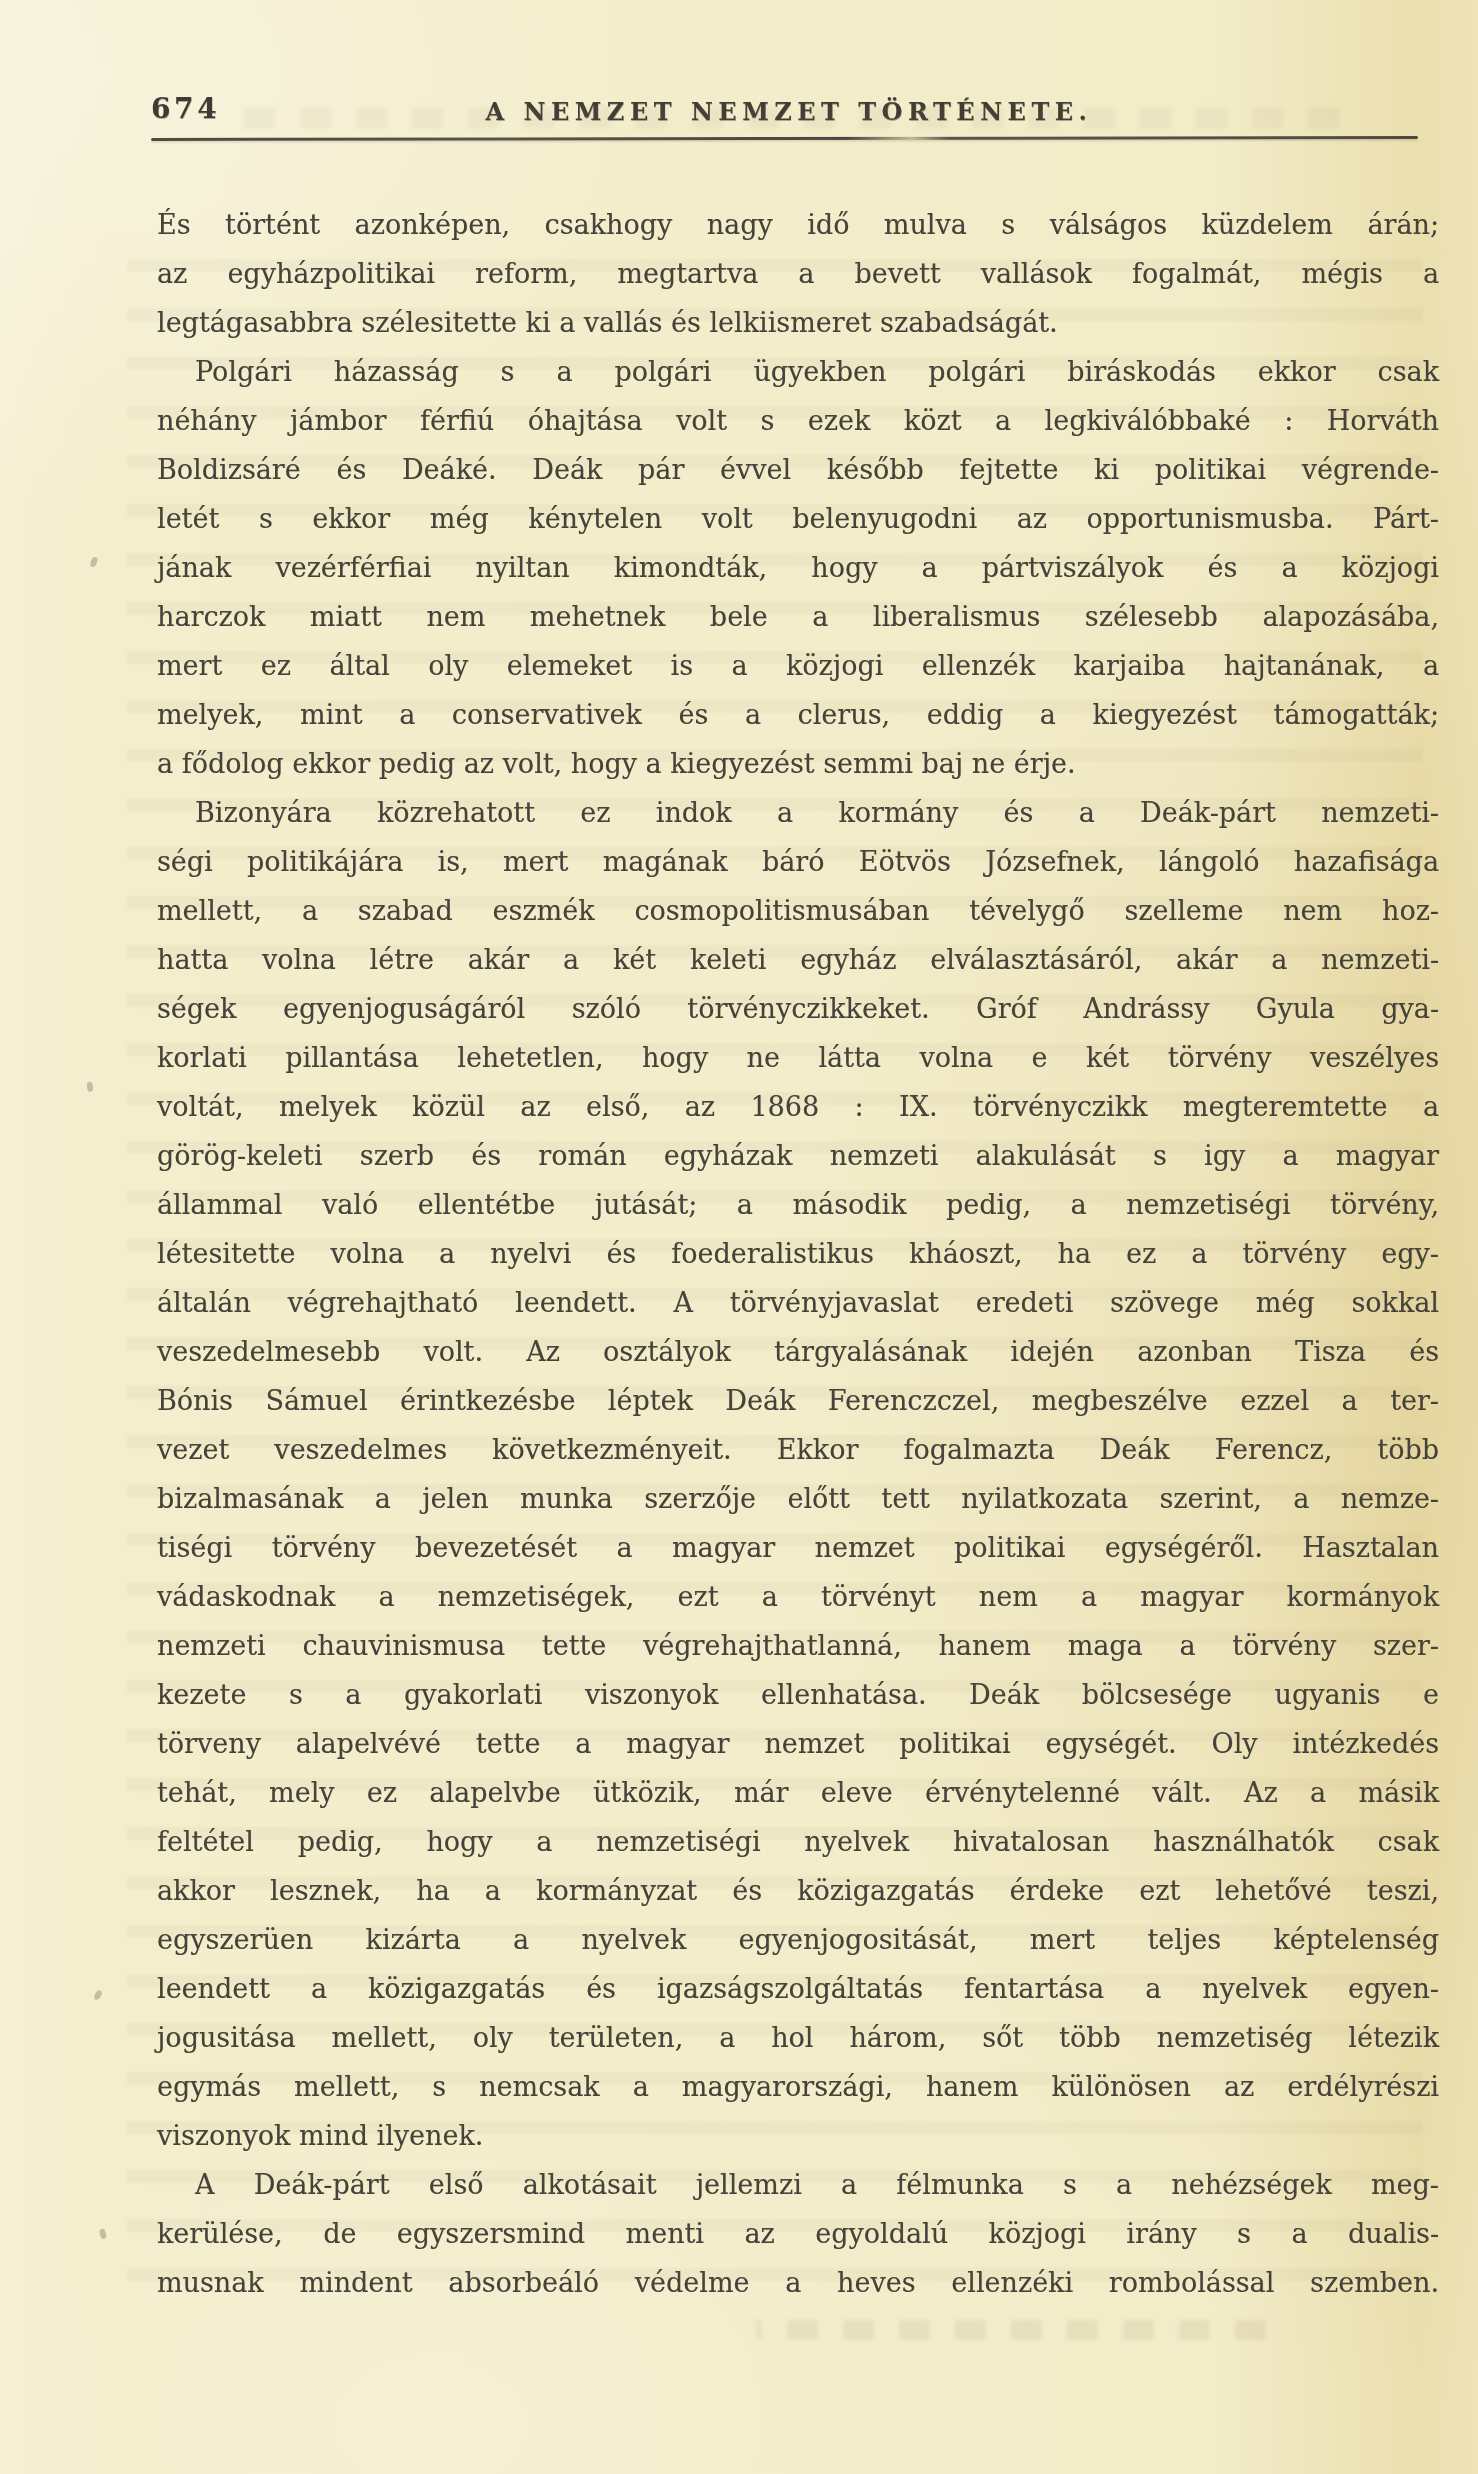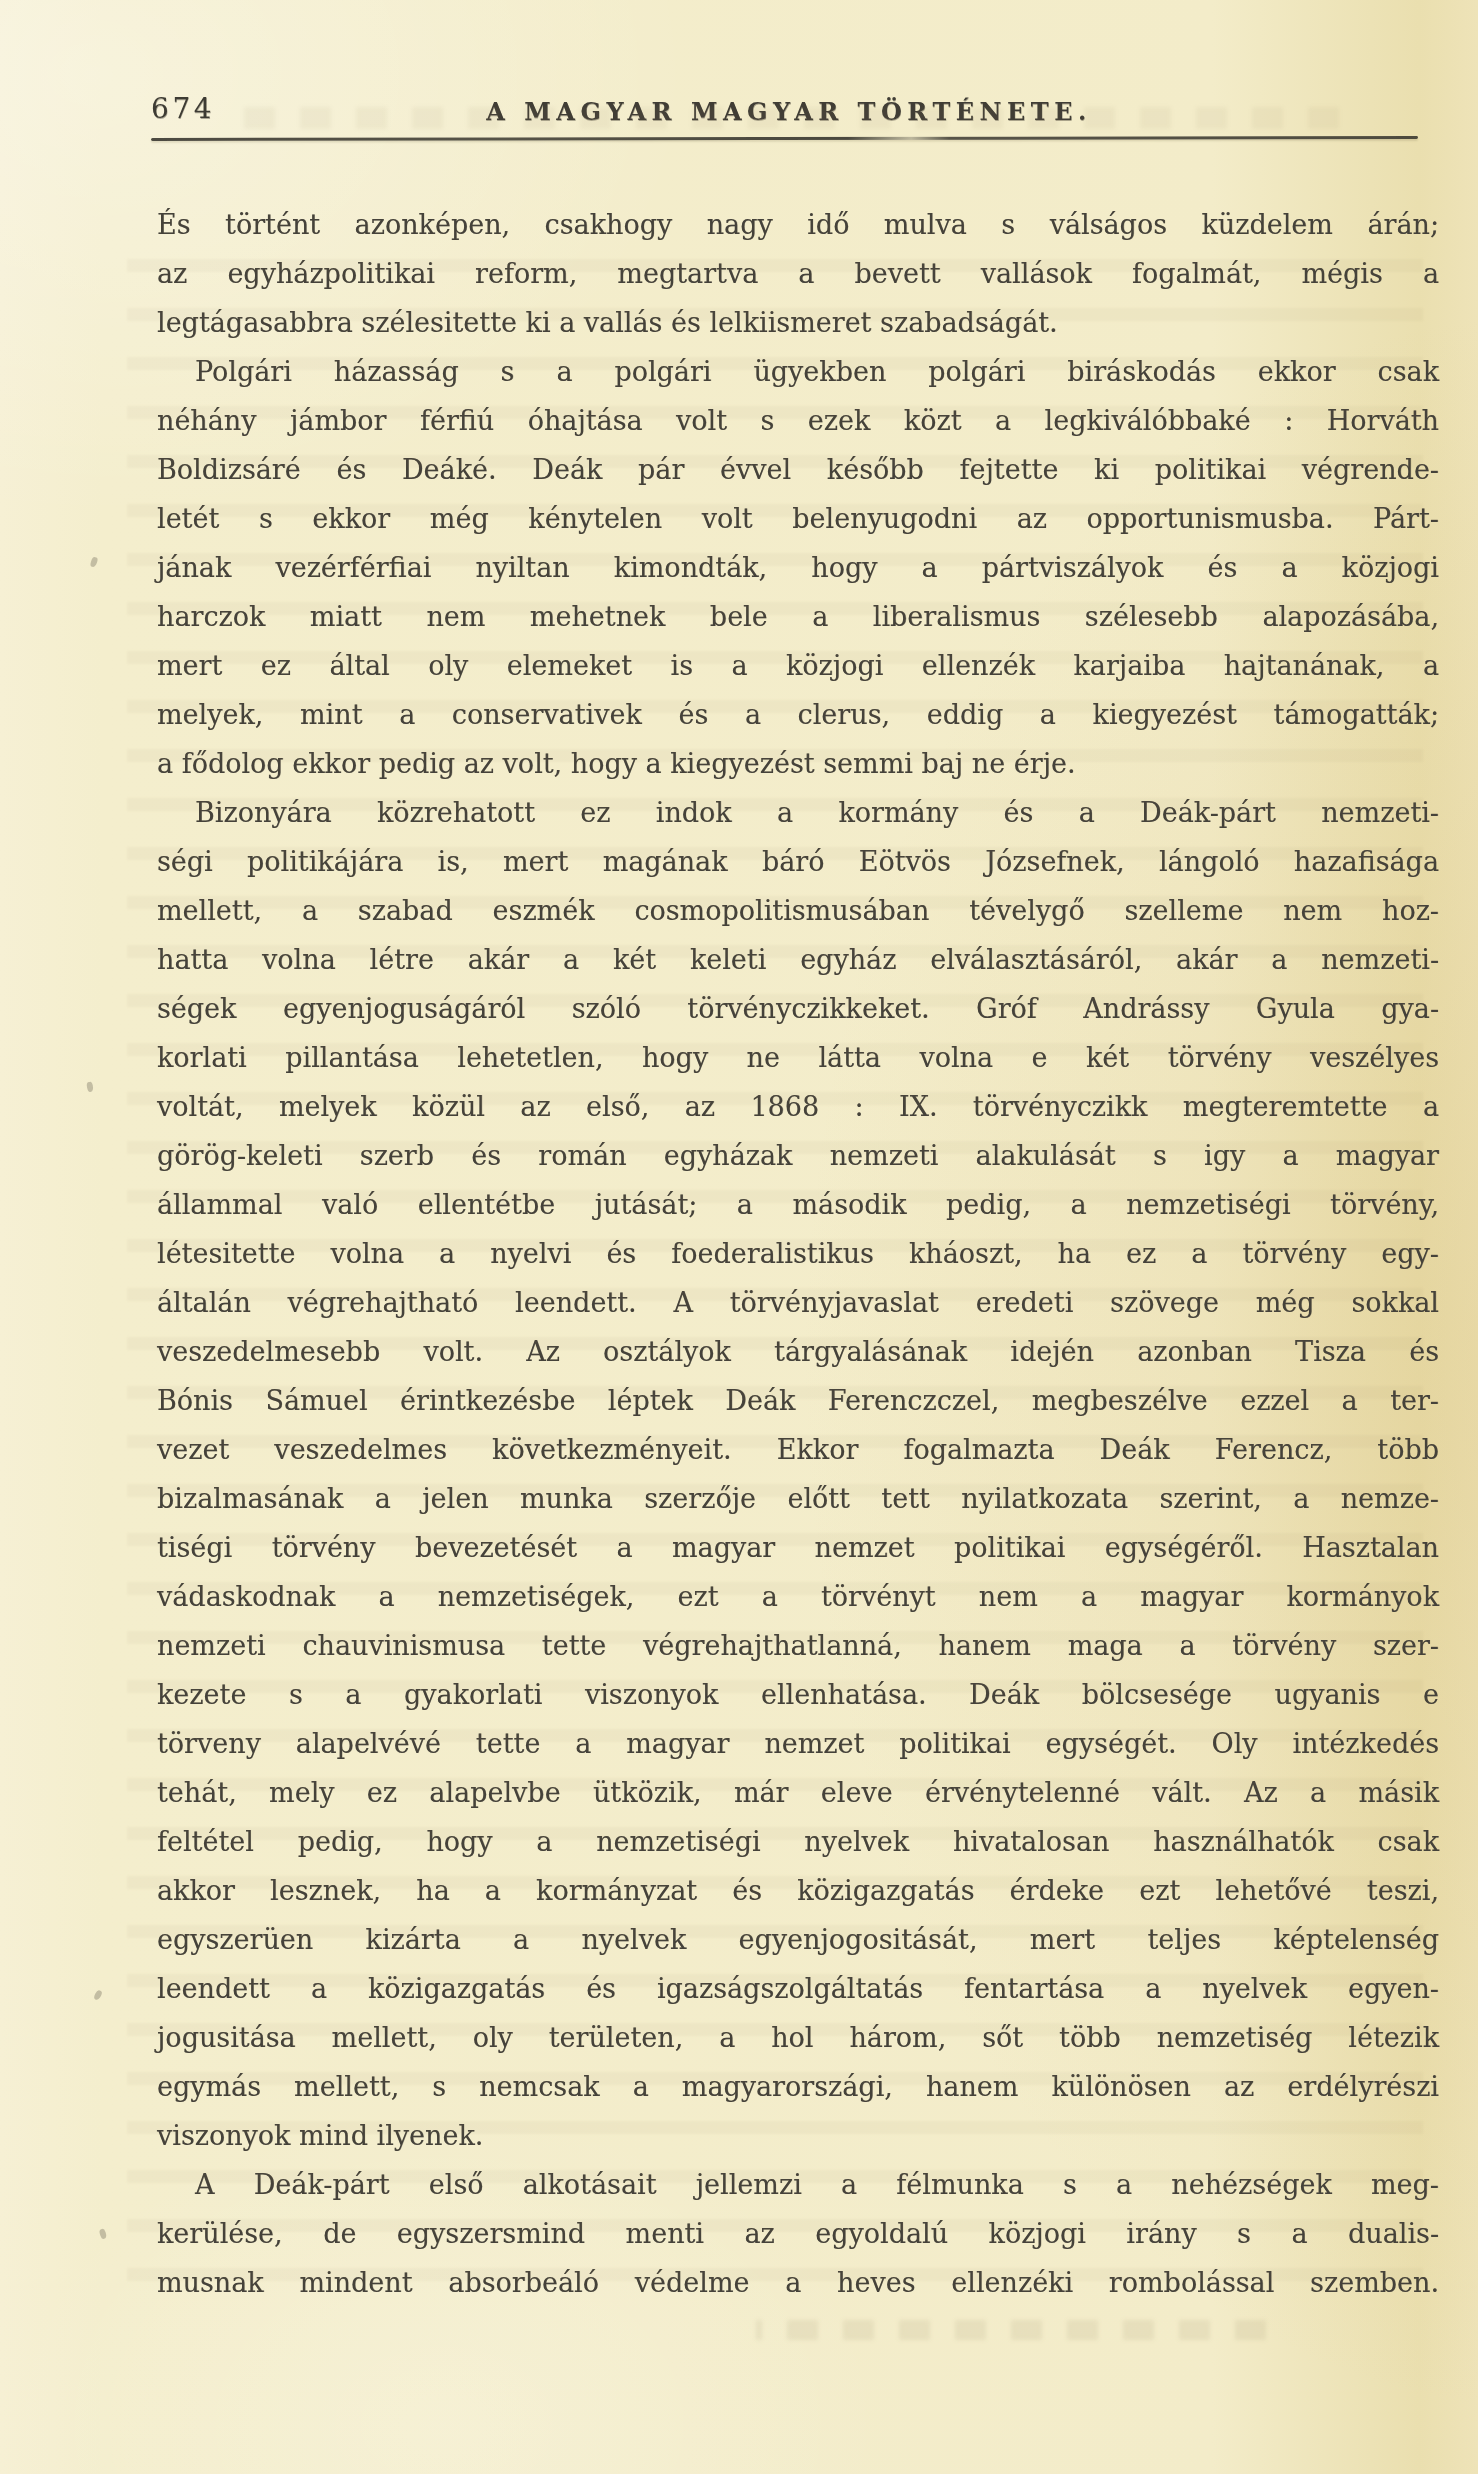--- a/index.html
+++ b/index.html
@@ -15,21 +15,21 @@
     color:#45423a;
   }
   
   .page::after{
     content:""; position:absolute; left:127px; right:55px; top:223px; height:2094px;
     background:repeating-linear-gradient(180deg, rgba(0,0,0,0) 0 36px, rgba(146,130,92,0.05) 36px 49px);
     filter:blur(0.9px); pointer-events:none;
   }
   .pagenum{
     position:absolute; left:151px; top:92px;
-    font-size:28px; font-weight:normal; letter-spacing:3.6px; color:#3d3b33;
+    font-size:28px; font-weight:bold; letter-spacing:3.6px; color:#3d3b33;
     text-shadow:0.4px 0.5px 0.5px rgba(60,55,45,0.4);
   }
   .running-title{
     position:absolute; left:157px; top:97px; width:1264px; text-align:center;
     font-size:24px; font-weight:bold; letter-spacing:5.5px; color:#403d35;
     text-shadow:0.4px 0.5px 0.5px rgba(60,55,45,0.4);
   }
   .headrule{
     position:absolute; left:151px; top:137px; width:1267px; height:2.7px; border-radius:1.8px;
     background:linear-gradient(90deg,
@@ -60,21 +60,21 @@
     position:absolute; background:rgba(92,86,70,0.32); border-radius:50% 40% 55% 45%;
     width:5.5px; height:10px;
   }
 </style>
 </head>
 <body>
 
 <div class="page">
 
   <div class="pagenum">674</div>
-  <div class="running-title">A MAGYAR MAGYAR TÖRTÉNETE.</div>
+  <div class="running-title">A NEMZET NEMZET TÖRTÉNETE.</div>
   <div class="headrule"></div>
 
   <div class="ghost g-header"></div>
 
   <div class="body-text">
 
     <div>
       <div class="line">És történt azonképen, csakhogy nagy idő mulva s válságos küzdelem árán;</div>
       <div class="line">az egyházpolitikai reform, megtartva a bevett vallások fogalmát, mégis a</div>
       <div class="line end">legtágasabbra szélesitette ki a vallás és lelkiismeret szabadságát.</div>

